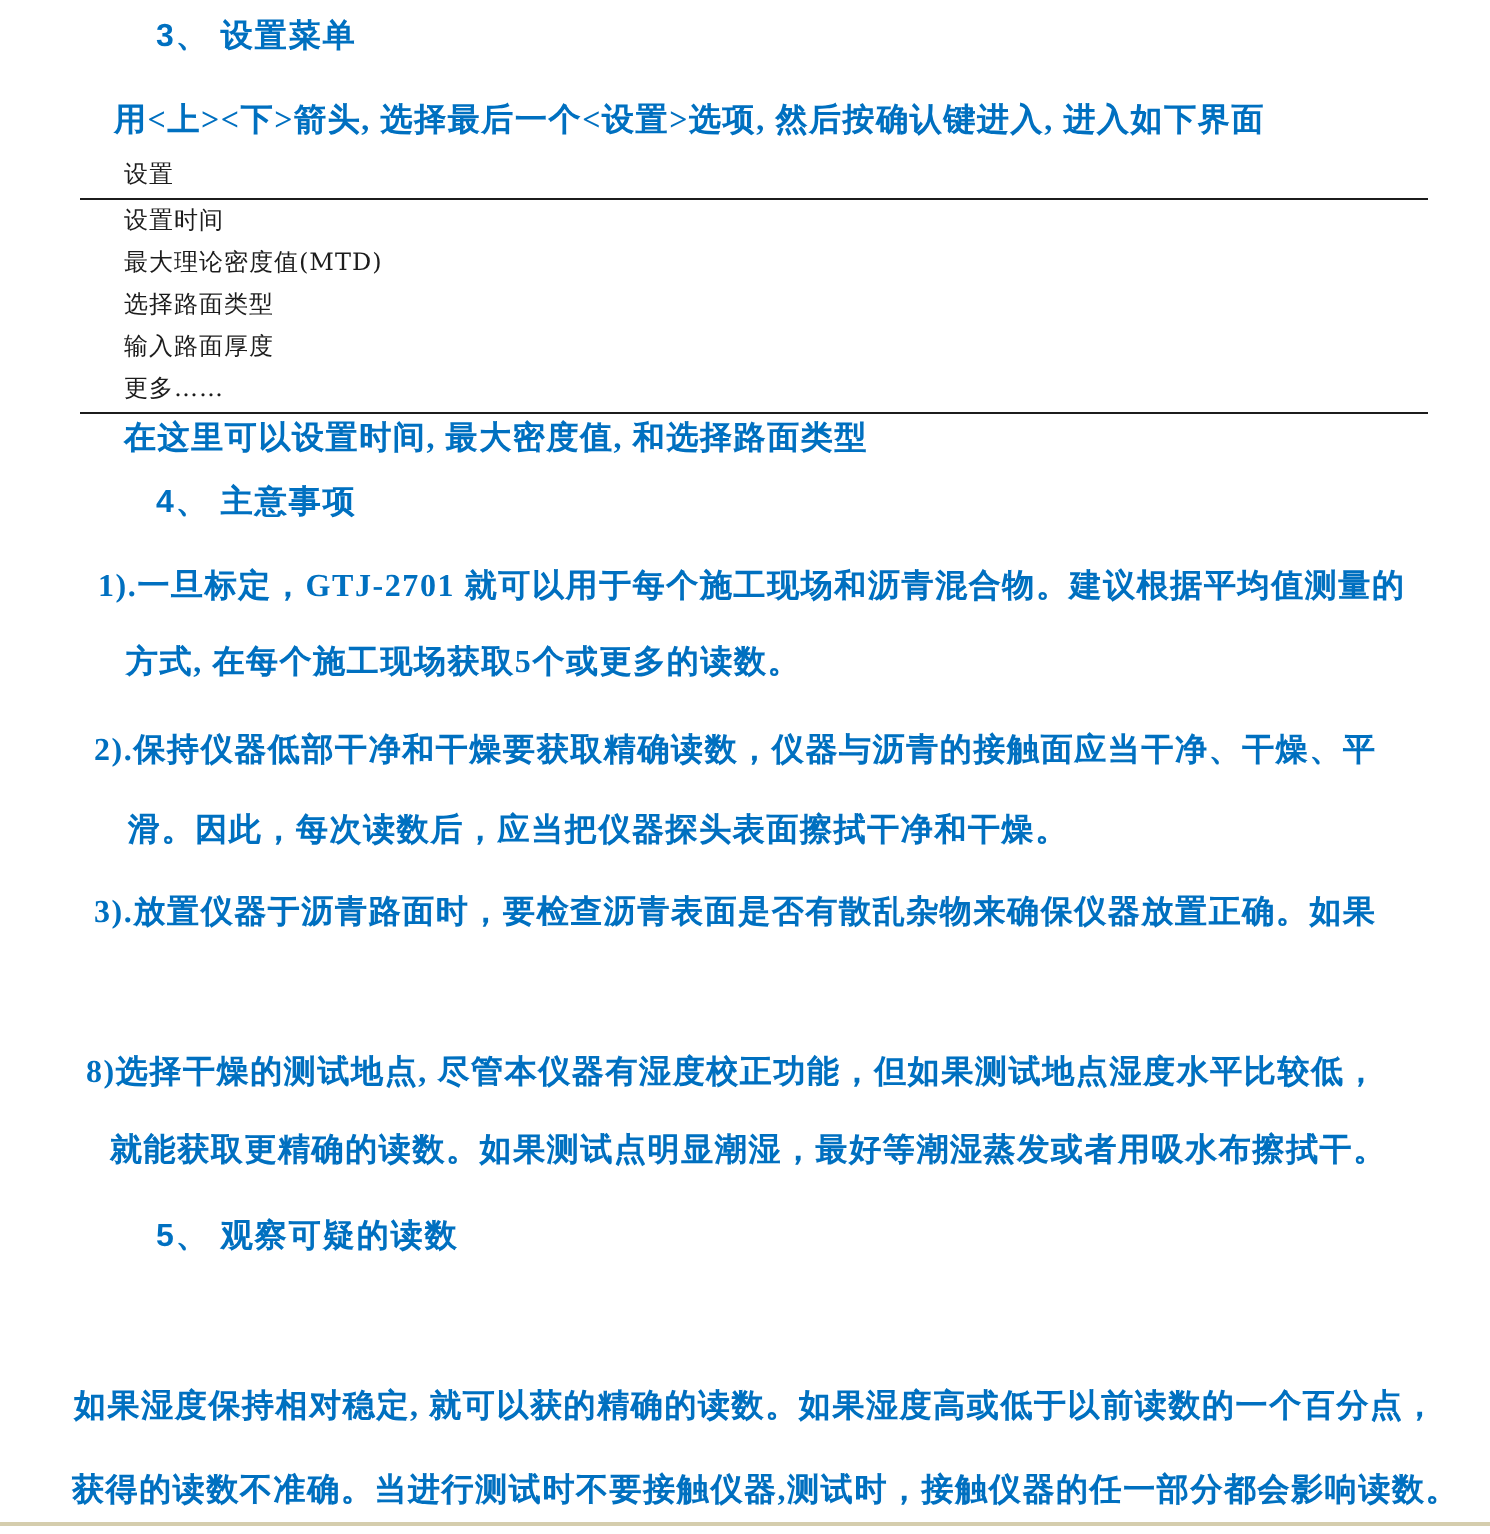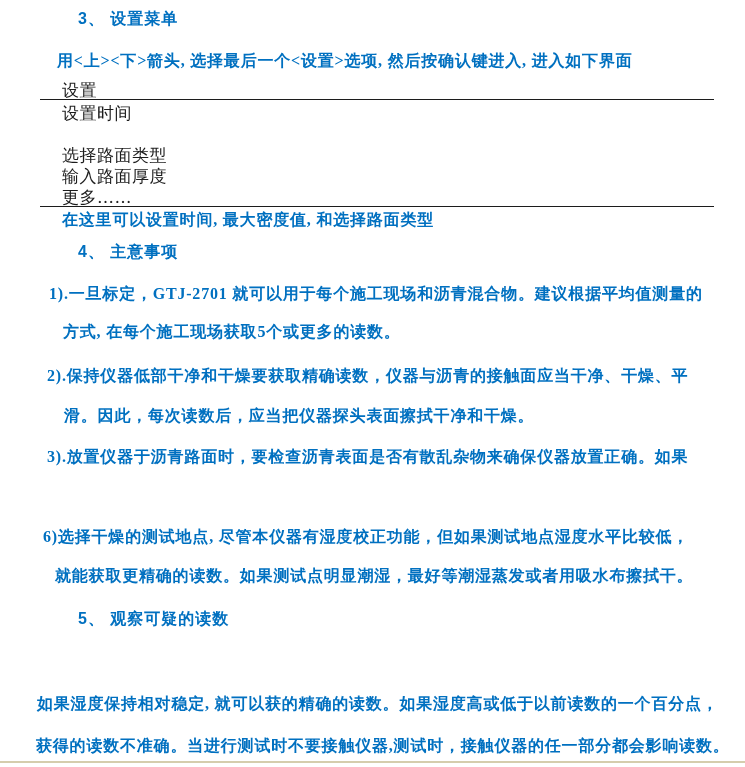--- a/index.html
+++ b/index.html
@@ -31,21 +31,21 @@
     color: #0070C0;
     font-weight: bold;
     font-size: 16px;
     letter-spacing: 1px;
     font-family: Liberation Sans, sans-serif;
     margin-left: 40px;
   }
   .menu-text {
     color: #1c1c1c;
     font-weight: normal;
-    font-size: 17px;
+    font-size: 12px;
     letter-spacing: 0.5px;
     font-family: "DejaVu Serif", serif;
   }
   .divider {
     position: absolute;
     left: 40px;
     width: 674px;
     height: 0;
     border-top: 1px solid #1c1c1c;
   }
@@ -65,39 +65,40 @@
 
   <div class="abs heading" style="left:38px; top:9px;">3、 设置菜单</div>
 
   <div class="abs blue" style="left:57px; top:51px;">用&lt;上&gt;&lt;下&gt;箭头, 选择最后一个&lt;设置&gt;选项, 然后按确认键进入, 进入如下界面</div>
 
   <div class="abs menu-text" style="left:62px; top:80px;">设置</div>
 
   <div class="divider" style="top:99px;"></div>
 
   <div class="abs menu-text" style="left:62px; top:103px;">设置时间</div>
+  <div class="abs menu-text" style="left:62px; top:124px;">最大理论密度值(MTD)</div>
   <div class="abs menu-text" style="left:62px; top:145px;">选择路面类型</div>
   <div class="abs menu-text" style="left:62px; top:166px;">输入路面厚度</div>
   <div class="abs menu-text" style="left:62px; top:187px;">更多……</div>
 
   <div class="divider" style="top:206px;"></div>
 
   <div class="abs blue" style="left:62px; top:210px;">在这里可以设置时间, 最大密度值, 和选择路面类型</div>
 
   <div class="abs heading" style="left:38px; top:242px;">4、 主意事项</div>
 
   <div class="abs blue" style="left:49px; top:284px;">1).一旦标定，GTJ-2701 就可以用于每个施工现场和沥青混合物。建议根据平均值测量的</div>
   <div class="abs blue" style="left:63px; top:322px;">方式, 在每个施工现场获取5个或更多的读数。</div>
 
   <div class="abs blue" style="left:47px; top:366px;">2).保持仪器低部干净和干燥要获取精确读数，仪器与沥青的接触面应当干净、干燥、平</div>
   <div class="abs blue" style="left:64px; top:406px;">滑。因此，每次读数后，应当把仪器探头表面擦拭干净和干燥。</div>
 
   <div class="abs blue" style="left:47px; top:447px;">3).放置仪器于沥青路面时，要检查沥青表面是否有散乱杂物来确保仪器放置正确。如果</div>
 
-  <div class="abs blue" style="left:43px; top:527px;">6)选择干燥的测试地点, 尽管本仪器有湿度校正功能，但如果测试地点湿度水平比较低，</div>
+  <div class="abs blue" style="left:43px; top:527px;">8)选择干燥的测试地点, 尽管本仪器有湿度校正功能，但如果测试地点湿度水平比较低，</div>
   <div class="abs blue" style="left:55px; top:566px;">就能获取更精确的读数。如果测试点明显潮湿，最好等潮湿蒸发或者用吸水布擦拭干。</div>
 
   <div class="abs heading" style="left:38px; top:609px;">5、 观察可疑的读数</div>
 
 
   <div class="abs blue" style="left:37px; top:694px;">如果湿度保持相对稳定, 就可以获的精确的读数。如果湿度高或低于以前读数的一个百分点，</div>
   <div class="abs blue" style="left:36px; top:736px;">获得的读数不准确。当进行测试时不要接触仪器,测试时，接触仪器的任一部分都会影响读数。</div>
 
   <div class="bottom-border"></div>
 

